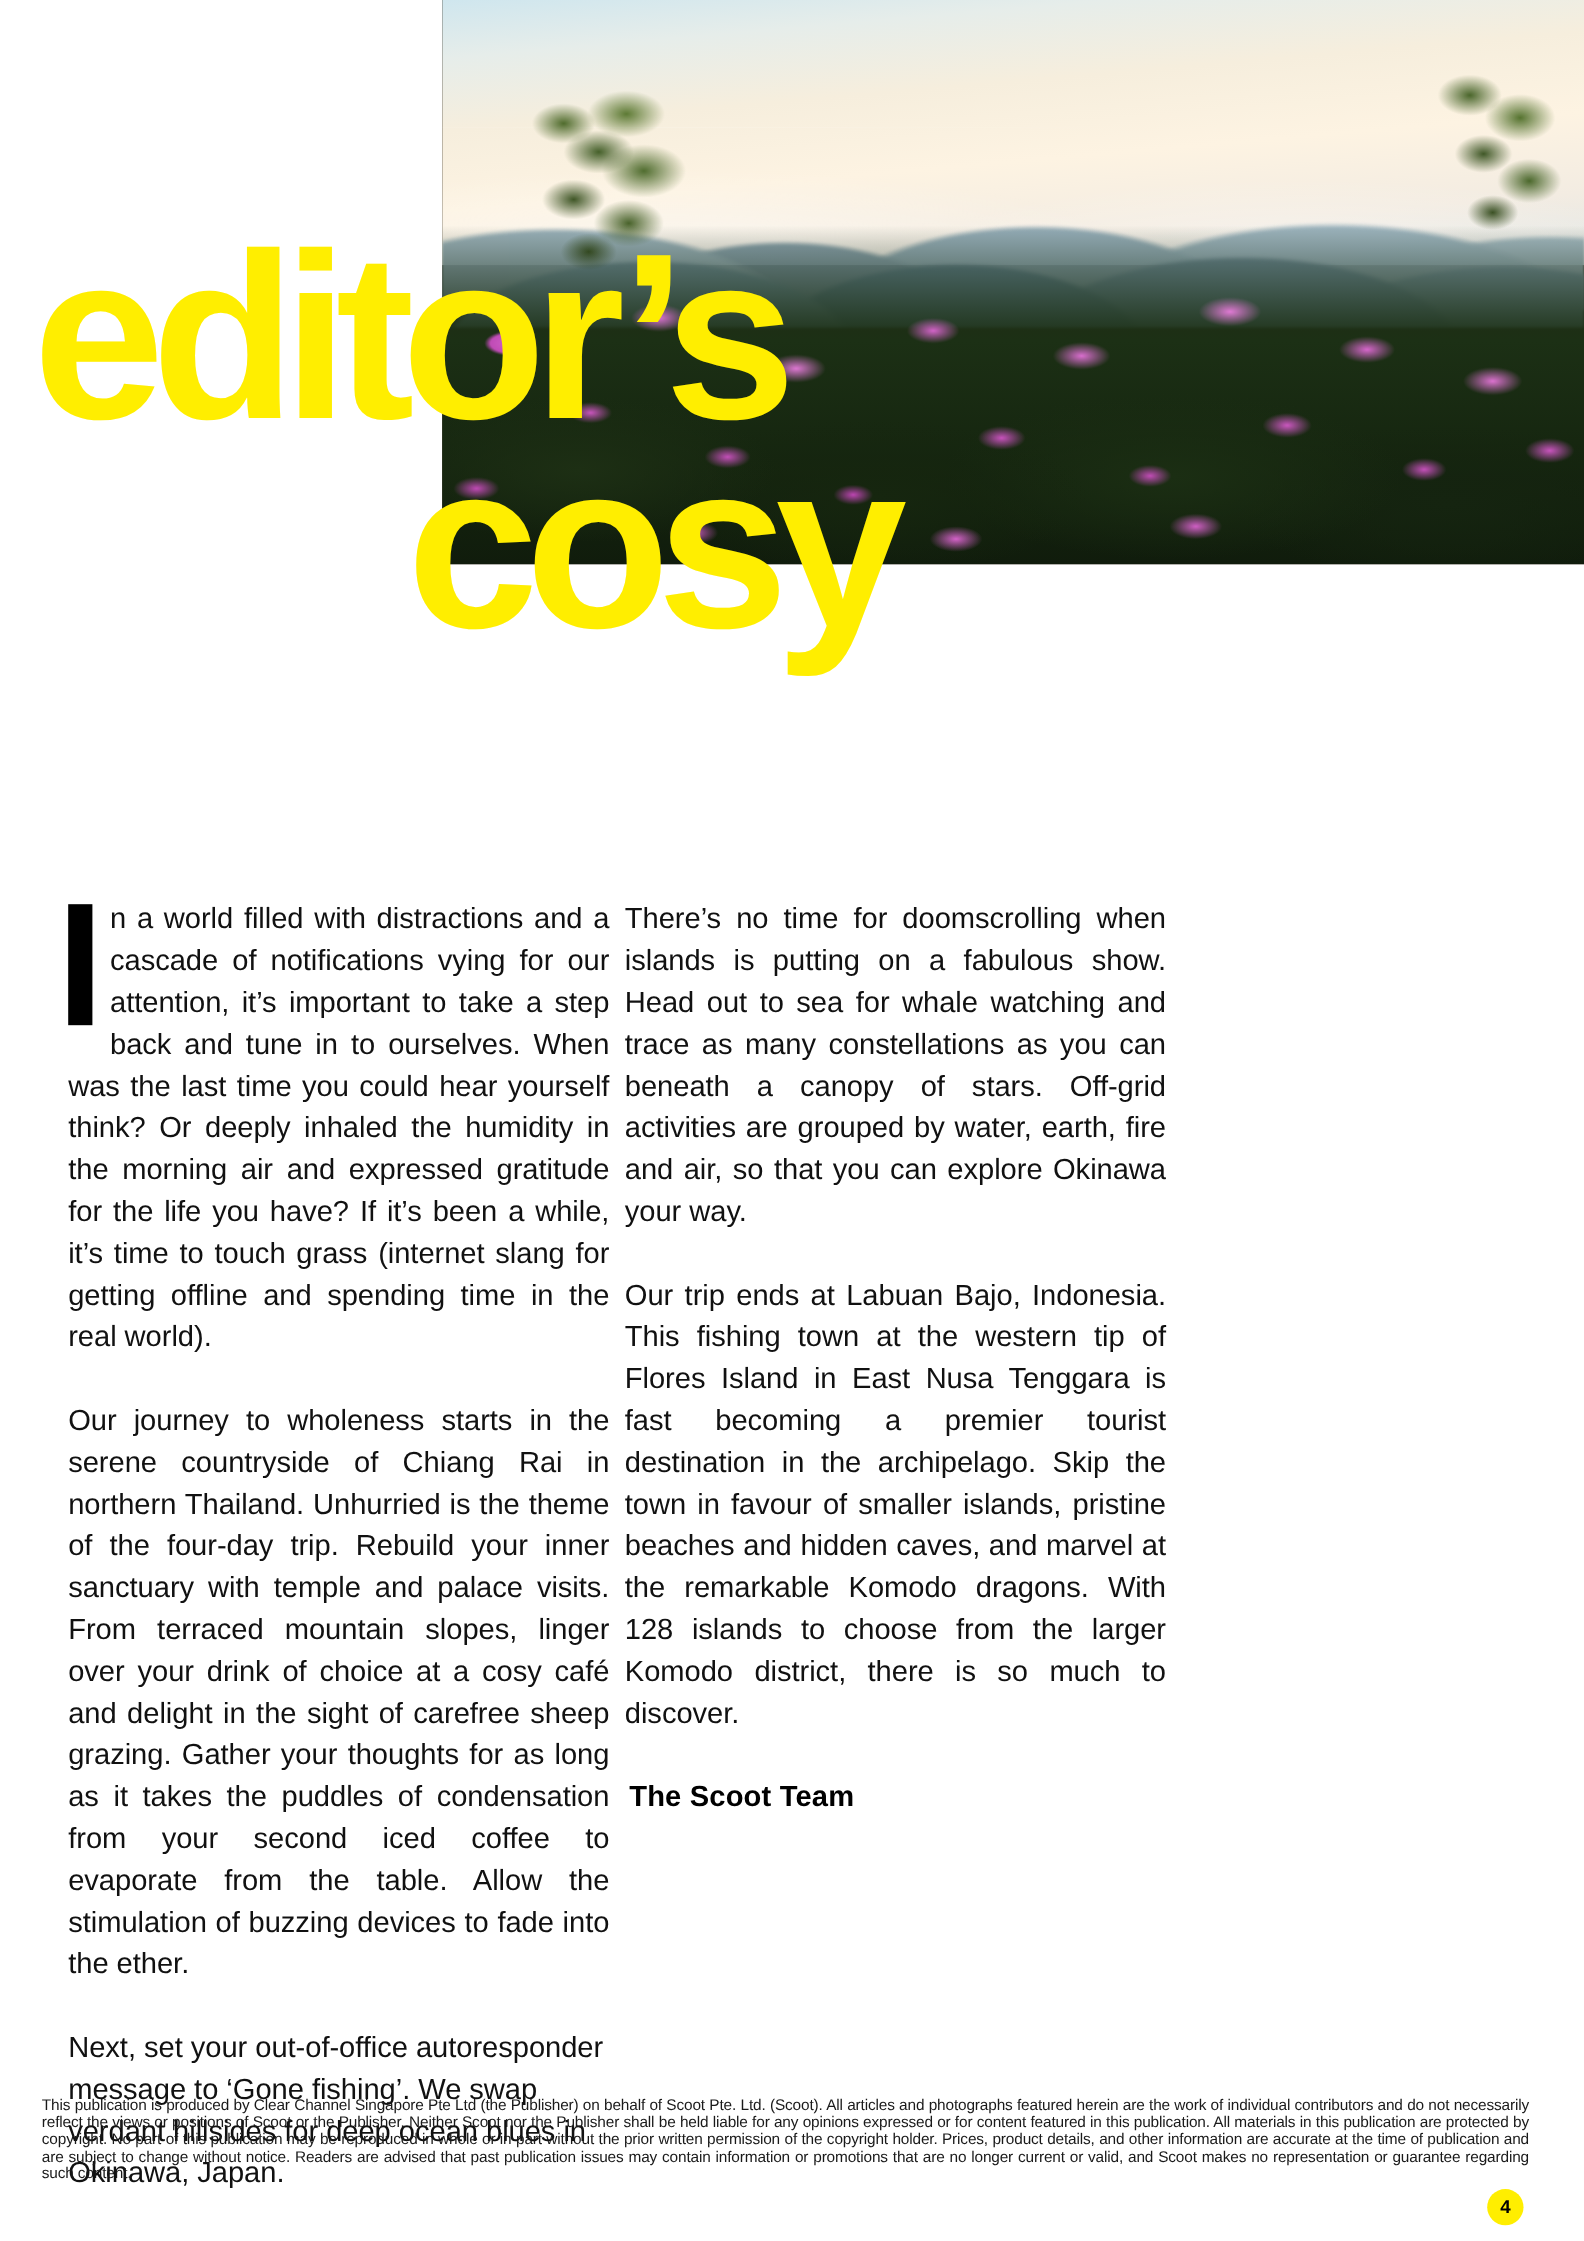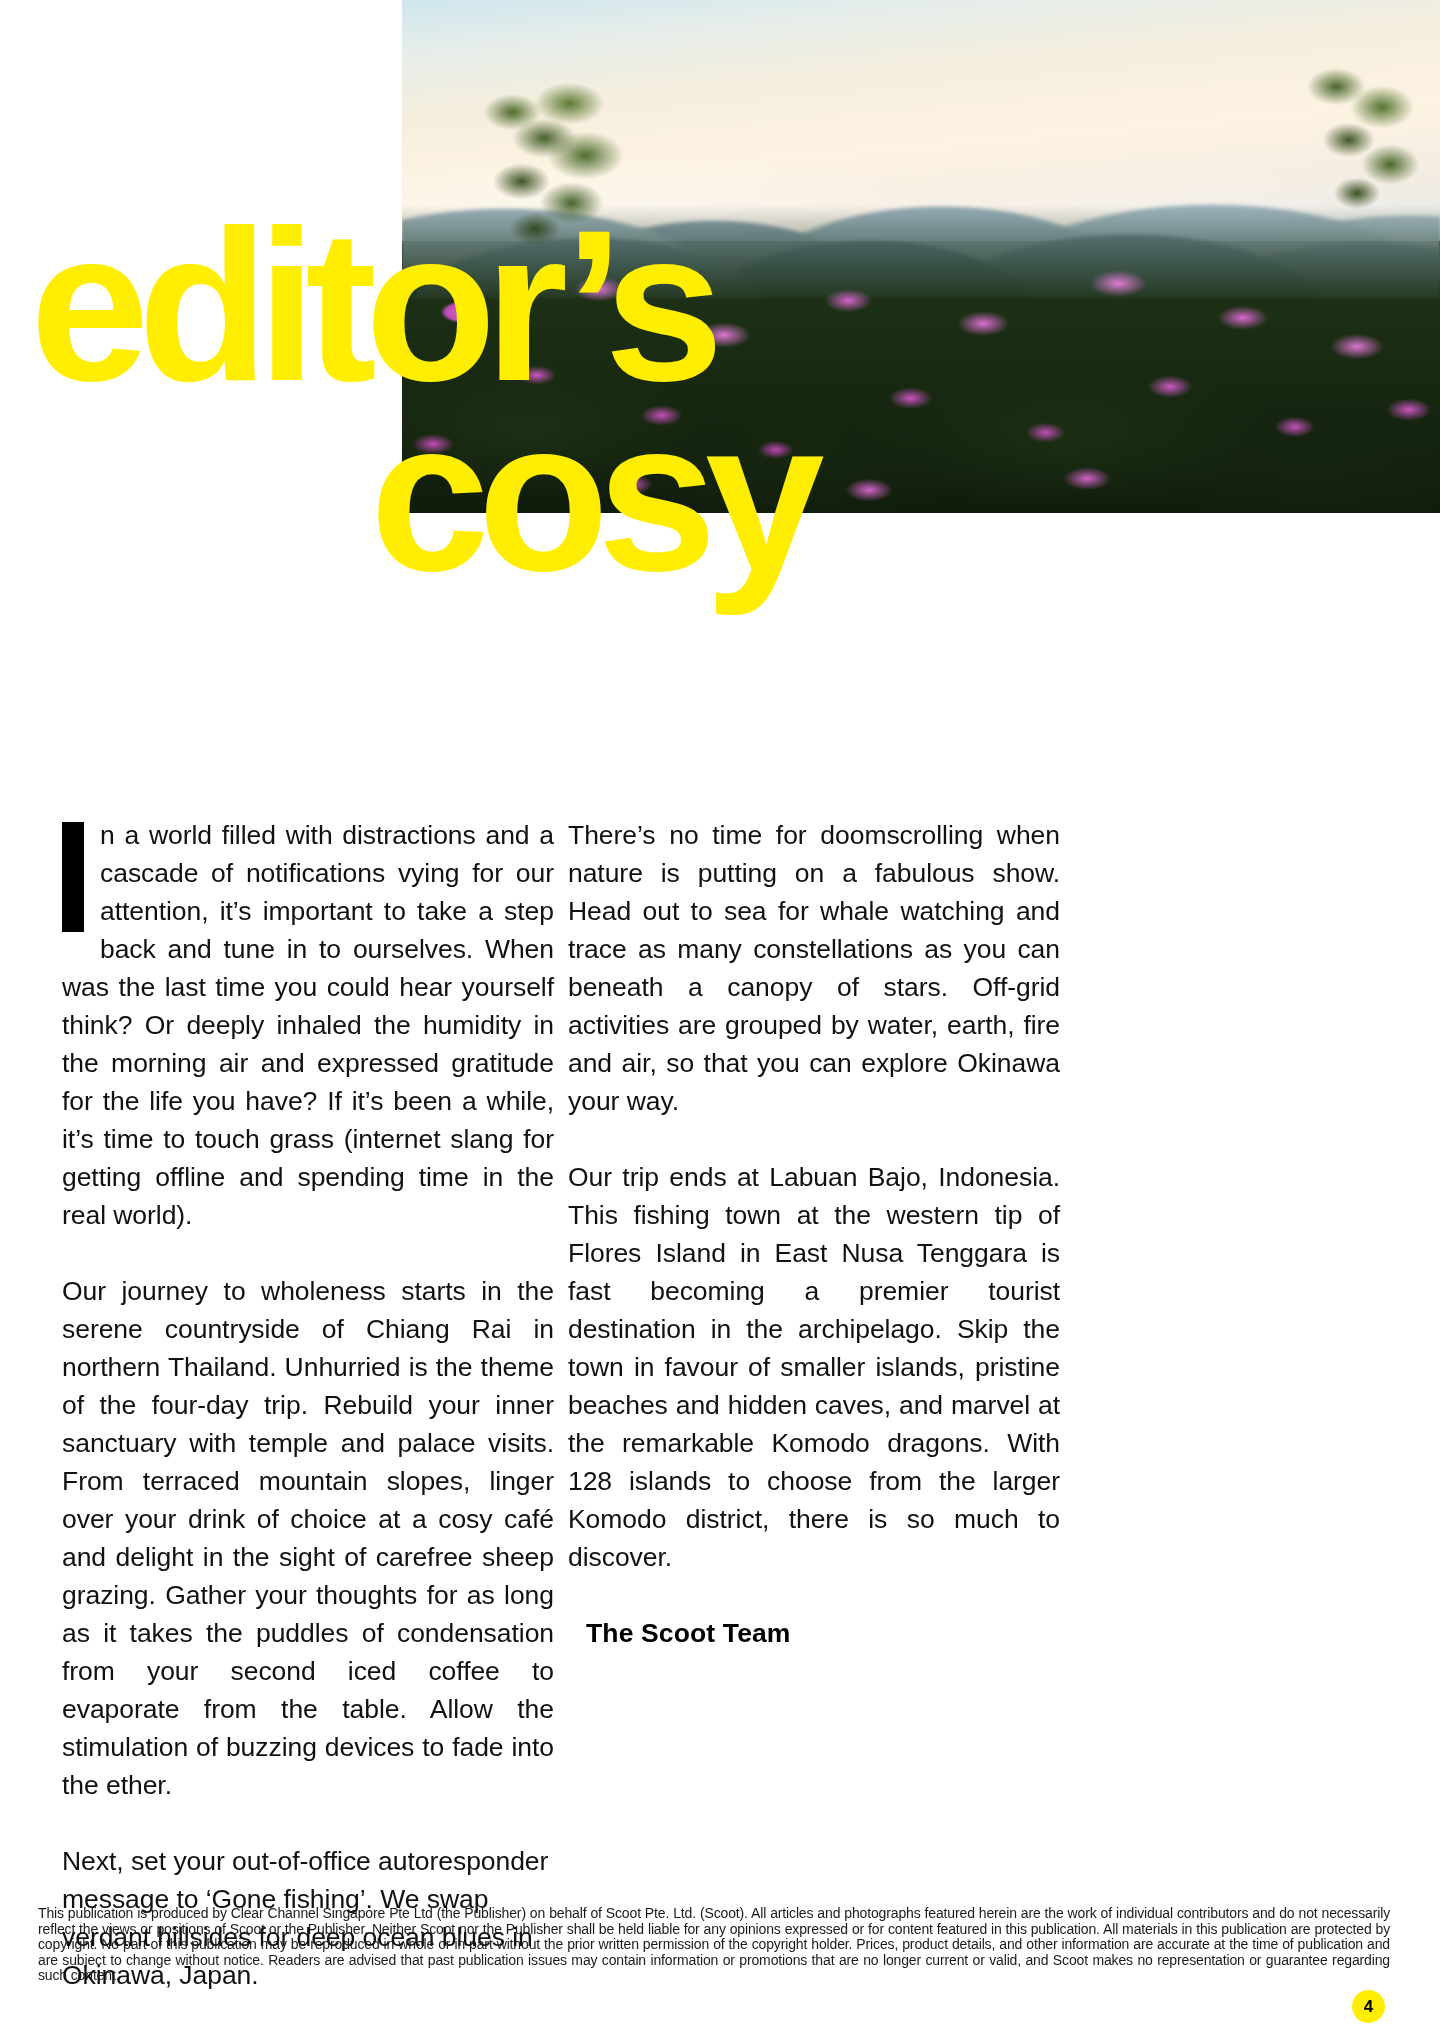--- a/index.html
+++ b/index.html
@@ -193,21 +193,21 @@
     height: 110px;
     background: #000000;
     margin: 6px 16px 0 0;
   }
 
   .signoff {
     font-size: 26.5px;
     line-height: 38px;
     font-weight: 700;
     letter-spacing: 0.005em;
-    margin: 18px;
+    margin: 4px;
     color: #000000;
   }
 
   
   .footer {
     position: absolute;
     left: 38px;
     top: 1906px;
     width: 1352px;
   }
@@ -260,21 +260,21 @@
 <div class="article">
   <div class="columns">
 
     <div class="col left">
       <p class="para first dropcap-wrap"><span class="dropcap"></span><span>n a world filled with distractions and a cascade of notifications vying for our attention, it’s important to take a step back and tune in to ourselves. When was the last time you could hear yourself think? Or deeply inhaled the humidity in the morning air and expressed gratitude for the life you have? If it’s been a while, it’s time to touch grass (internet slang for getting offline and spending time in the real world).</span></p>
       <p class="para">Our journey to wholeness starts in the serene countryside of Chiang Rai in northern Thailand. Unhurried is the theme of the four-day trip. Rebuild your inner sanctuary with temple and palace visits. From terraced mountain slopes, linger over your drink of choice at a cosy café and delight in the sight of carefree sheep grazing. Gather your thoughts for as long as it takes the puddles of condensation from your second iced coffee to evaporate from the table. Allow the stimulation of buzzing devices to fade into the ether.</p>
       <p class="para last-line-left">Next, set your out-of-office autoresponder message to ‘Gone fishing’. We swap verdant hillsides for deep ocean blues in Okinawa, Japan.</p>
     </div>
 
     <div class="col right">
-      <p class="para">There’s no time for doomscrolling when nature is putting on a fabulous show. Head out to sea for whale watching and trace as many constellations as you can beneath a canopy of stars. Off-grid activities are grouped by water, earth, fire and air, so that you can explore Okinawa your way.</p>
+      <p class="para">There’s no time for doomscrolling when islands is putting on a fabulous show. Head out to sea for whale watching and trace as many constellations as you can beneath a canopy of stars. Off-grid activities are grouped by water, earth, fire and air, so that you can explore Okinawa your way.</p>
       <p class="para">Our trip ends at Labuan Bajo, Indonesia. This fishing town at the western tip of Flores Island in East Nusa Tenggara is fast becoming a premier tourist destination in the archipelago. Skip the town in favour of smaller islands, pristine beaches and hidden caves, and marvel at the remarkable Komodo dragons. With 128 islands to choose from the larger Komodo district, there is so much to discover.</p>
       <p class="signoff">The Scoot Team</p>
     </div>
 
   </div>
 </div>
 
 <div class="footer">
   <p class="footer-text">This publication is produced by Clear Channel Singapore Pte Ltd (the Publisher) on behalf of Scoot Pte. Ltd. (Scoot). All articles and photographs featured herein are the work of individual contributors and do not necessarily reflect the views or positions of Scoot or the Publisher. Neither Scoot nor the Publisher shall be held liable for any opinions expressed or for content featured in this publication. All materials in this publication are protected by copyright. No part of this publication may be reproduced in whole or in part without the prior written permission of the copyright holder. Prices, product details, and other information are accurate at the time of publication and are subject to change without notice. Readers are advised that past publication issues may contain information or promotions that are no longer current or valid, and Scoot makes no representation or guarantee regarding such content.</p>
 </div>

